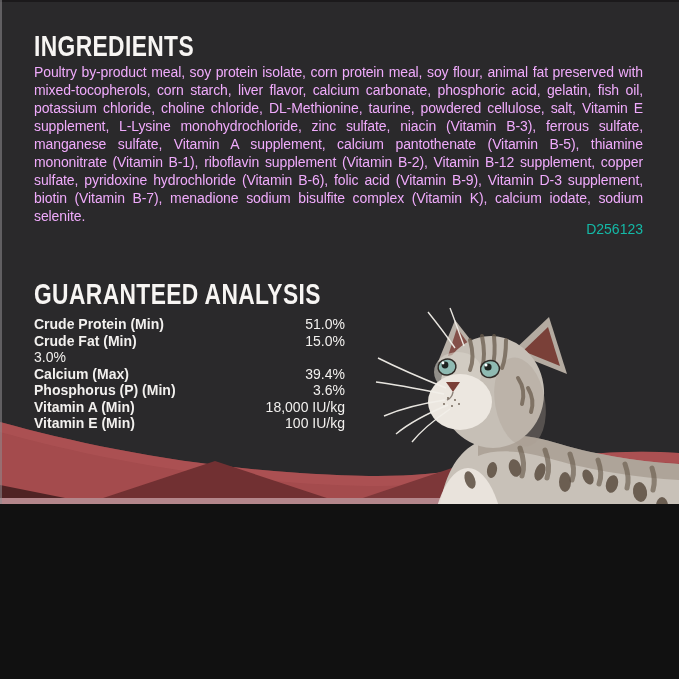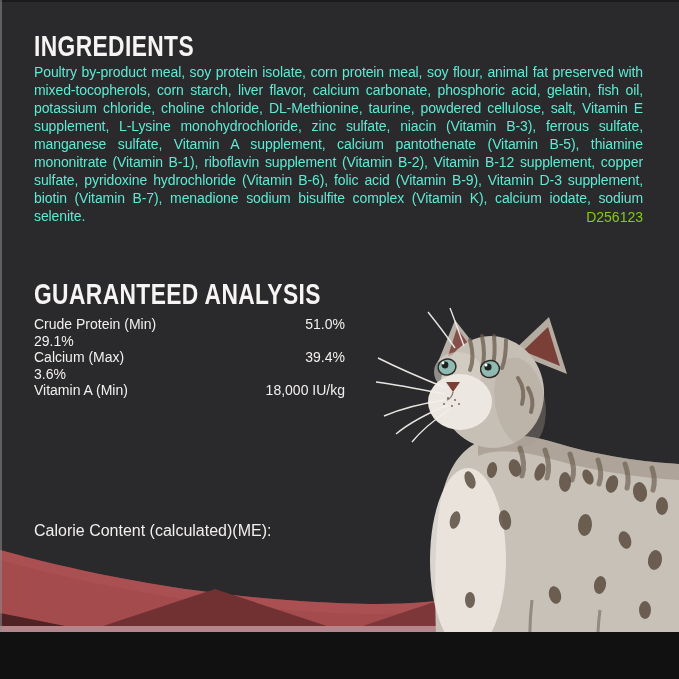--- a/index.html
+++ b/index.html
@@ -1,40 +1,40 @@
 <!DOCTYPE html>
 <html><head>
 <meta charset="utf-8">
 <style>
   html,body{margin:0;padding:0;background:#111;}
   .stage{
-    position:relative;width:679px;height:632px;overflow:hidden;
+    position:relative;width:679px;height:504px;overflow:hidden;
     background:#2a292b;color:#f2f0ee;
     font-family:"Liberation Sans", sans-serif;
   }
   .edge-top{position:absolute;top:0;left:0;width:679px;height:2px;background:#1b191b;}
   .edge-left{position:absolute;top:0;left:0;width:2px;height:679px;background:#8e8d90;opacity:.55;}
   .heading{
     position:absolute;left:34px;margin:0;font-weight:700;font-size:30px;line-height:30px;
     color:#f7f5f3;transform:scaleX(0.76);transform-origin:left top;letter-spacing:.5px;
     white-space:nowrap;
   }
   #ingredients-heading{top:31px;}
   #analysis-heading{top:279px;}
   .ingredients-body{
     position:absolute;top:63px;left:34px;width:609px;margin:0;
     font-size:14px;line-height:18px;text-align:justify;letter-spacing:-0.1px;
-    color:#5eead4;
+    color:#f0abfc;
   }
   .formula-code{
-    position:absolute;top:208px;right:36px;font-size:14px;line-height:18px;color:#84cc16;
+    position:absolute;top:220px;right:36px;font-size:14px;line-height:18px;color:#14b8a6;
   }
   .ga-table{position:absolute;top:316px;left:34px;width:311px;}
   .ga-row{display:flex;justify-content:space-between;font-size:14px;line-height:16.5px;}
-  .ga-label{white-space:nowrap;}
+  .ga-label{white-space:nowrap;font-weight:bold;}
   .ga-value{white-space:nowrap;text-align:left;}
   .calories{position:absolute;top:522px;left:34px;font-size:16px;line-height:18.5px;}
   .gfx{position:absolute;pointer-events:none;}
   #ribbon{left:0;bottom:0;}
   #cat{left:0;top:0;}
 </style>
 </head>
 <body>
 
 <div class="stage">
@@ -158,32 +158,41 @@
   <p class="ingredients-body">Poultry by-product meal, soy protein isolate, corn protein meal, soy flour, animal fat preserved with mixed-tocopherols, corn starch, liver flavor, calcium carbonate, phosphoric acid, gelatin, fish oil, potassium chloride, choline chloride, DL-Methionine, taurine, powdered cellulose, salt, Vitamin E supplement, L-Lysine monohydrochloride, zinc sulfate, niacin (Vitamin B-3), ferrous sulfate, manganese sulfate, Vitamin A supplement, calcium pantothenate (Vitamin B-5), thiamine mononitrate (Vitamin B-1), riboflavin supplement (Vitamin B-2), Vitamin B-12 supplement, copper sulfate, pyridoxine hydrochloride (Vitamin B-6), folic acid (Vitamin B-9), Vitamin D-3 supplement, biotin (Vitamin B-7), menadione sodium bisulfite complex (Vitamin K), calcium iodate, sodium selenite.</p>
   <div class="formula-code">D256123</div>
 
   <h2 id="analysis-heading" class="heading">GUARANTEED ANALYSIS</h2>
   <div class="ga-table">
     <div class="ga-row">
       <span class="ga-label">Crude Protein (Min)</span>
       <span class="ga-value">51.0%</span>
     </div>
     <div class="ga-row">
-      <span class="ga-value">29.1%</span>
+      <span class="ga-label">Crude Fat (Min)</span>
+      <span class="ga-value">15.0%</span>
+    </div>
+    <div class="ga-row">
+      <span class="ga-value">3.0%</span>
     </div>
     <div class="ga-row">
       <span class="ga-label">Calcium (Max)</span>
       <span class="ga-value">39.4%</span>
     </div>
     <div class="ga-row">
+      <span class="ga-label">Phosphorus (P) (Min)</span>
       <span class="ga-value">3.6%</span>
     </div>
     <div class="ga-row">
       <span class="ga-label">Vitamin A (Min)</span>
       <span class="ga-value">18,000 IU/kg</span>
+    </div>
+    <div class="ga-row">
+      <span class="ga-label">Vitamin E (Min)</span>
+      <span class="ga-value">100 IU/kg</span>
     </div>
   </div>
 
   <div class="calories">
     <div>Calorie Content (calculated)(ME):</div>
   </div>
 
 </div>
 
 </body></html>

